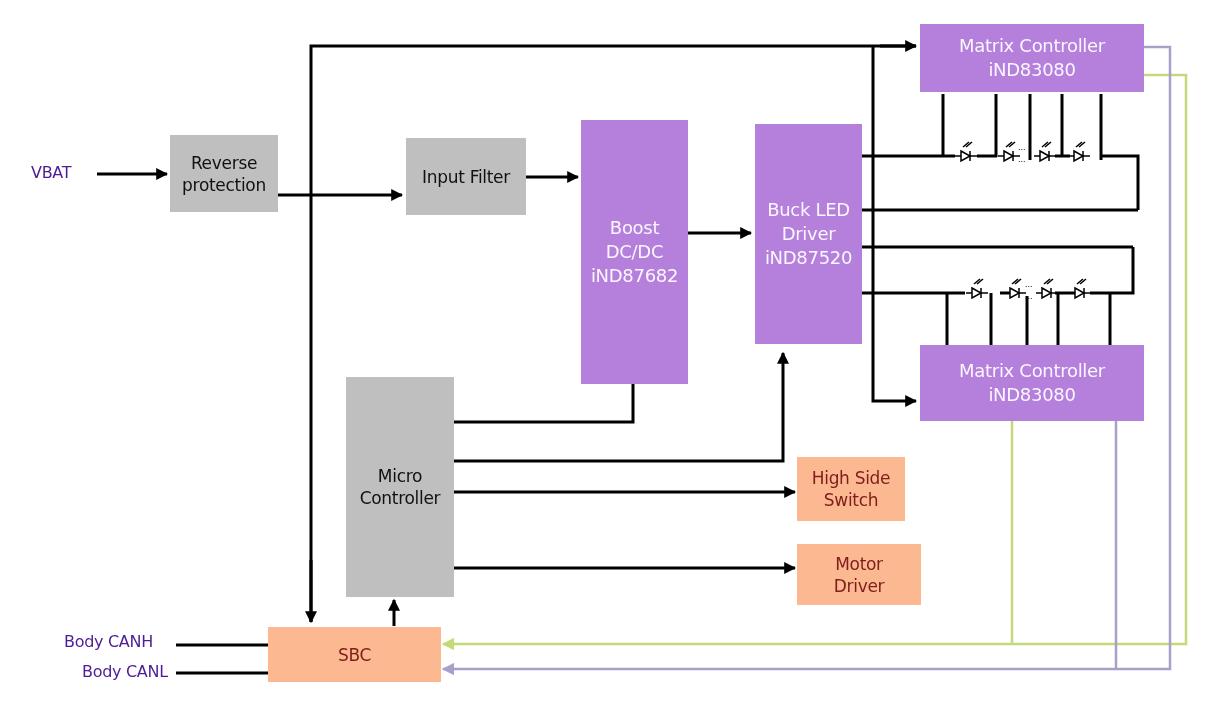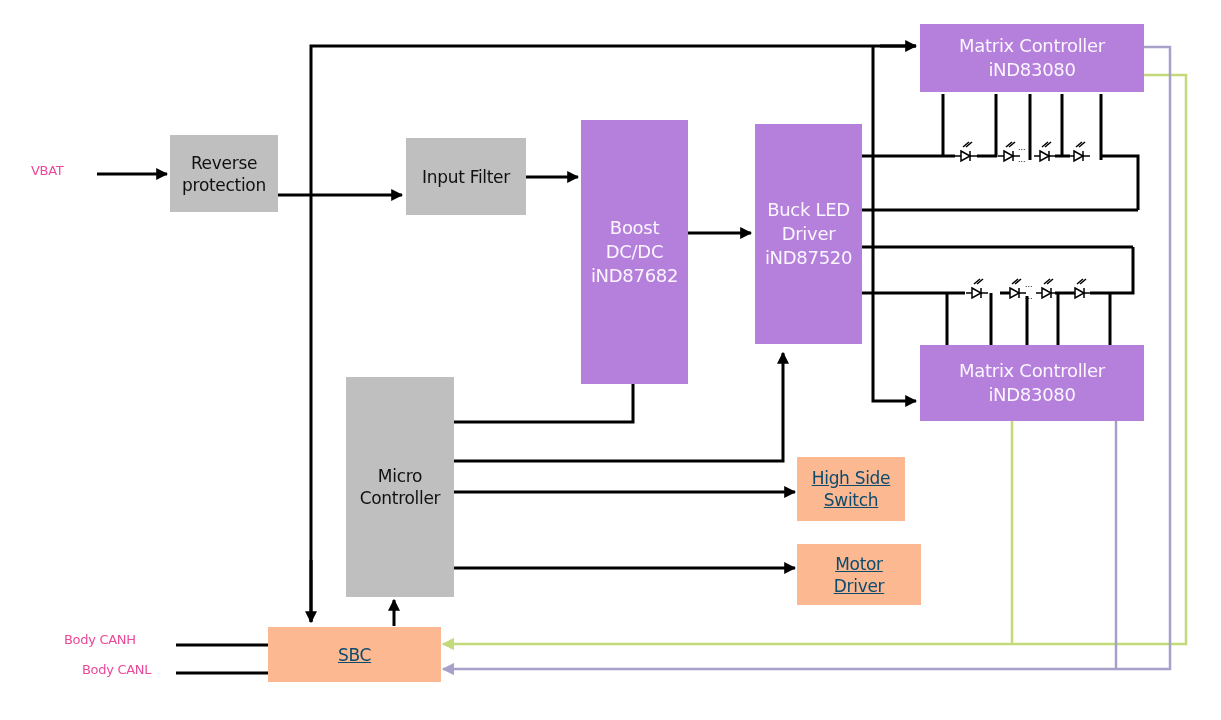--- a/index.html
+++ b/index.html
@@ -4,23 +4,23 @@
 <style>
   html, body { margin: 0; padding: 0; background: #ffffff; }
   body { width: 1221px; height: 720px; position: relative; overflow: hidden;
          font-family: "Liberation Sans", sans-serif; }
   svg#diagram { position: absolute; left: 0; top: 0; }
   .blk { position: absolute; display: flex; align-items: center; justify-content: center;
          text-align: center; box-sizing: border-box; font-size: 17px; line-height: 22px;
          white-space: pre-line; font-family: "DejaVu Sans", sans-serif; letter-spacing: -0.3px; }
   .gray { background: #bfbfbf; color: #111; }
   .purple { background: #b57fdc; color: #fbf6ff; font-size: 18px; line-height: 24px; }
-  .orange { background: #fcb890; color: #0c4a6e; text-decoration: underline; }
-  .lbl { position: absolute; font-family: "DejaVu Sans", sans-serif; font-size: 13px;
-         color: #ec4899; letter-spacing: -0.3px; }
+  .orange { background: #fcb890; color: #7f1d1d; }
+  .lbl { position: absolute; font-family: "DejaVu Sans", sans-serif; font-size: 16px;
+         color: #4c1d95; letter-spacing: -0.3px; }
 </style>
 </head>
 <body>
 
 <svg id="diagram" width="1221" height="720">
   <defs>
     <marker id="ab" viewBox="0 0 10 10" refX="9" refY="5" markerWidth="4" markerHeight="4" orient="auto">
       <path d="M0,0 L10,5 L0,10 z" fill="#000"></path>
     </marker>
     <marker id="ag" viewBox="0 0 10 10" refX="9" refY="5" markerWidth="5" markerHeight="5" orient="auto">

